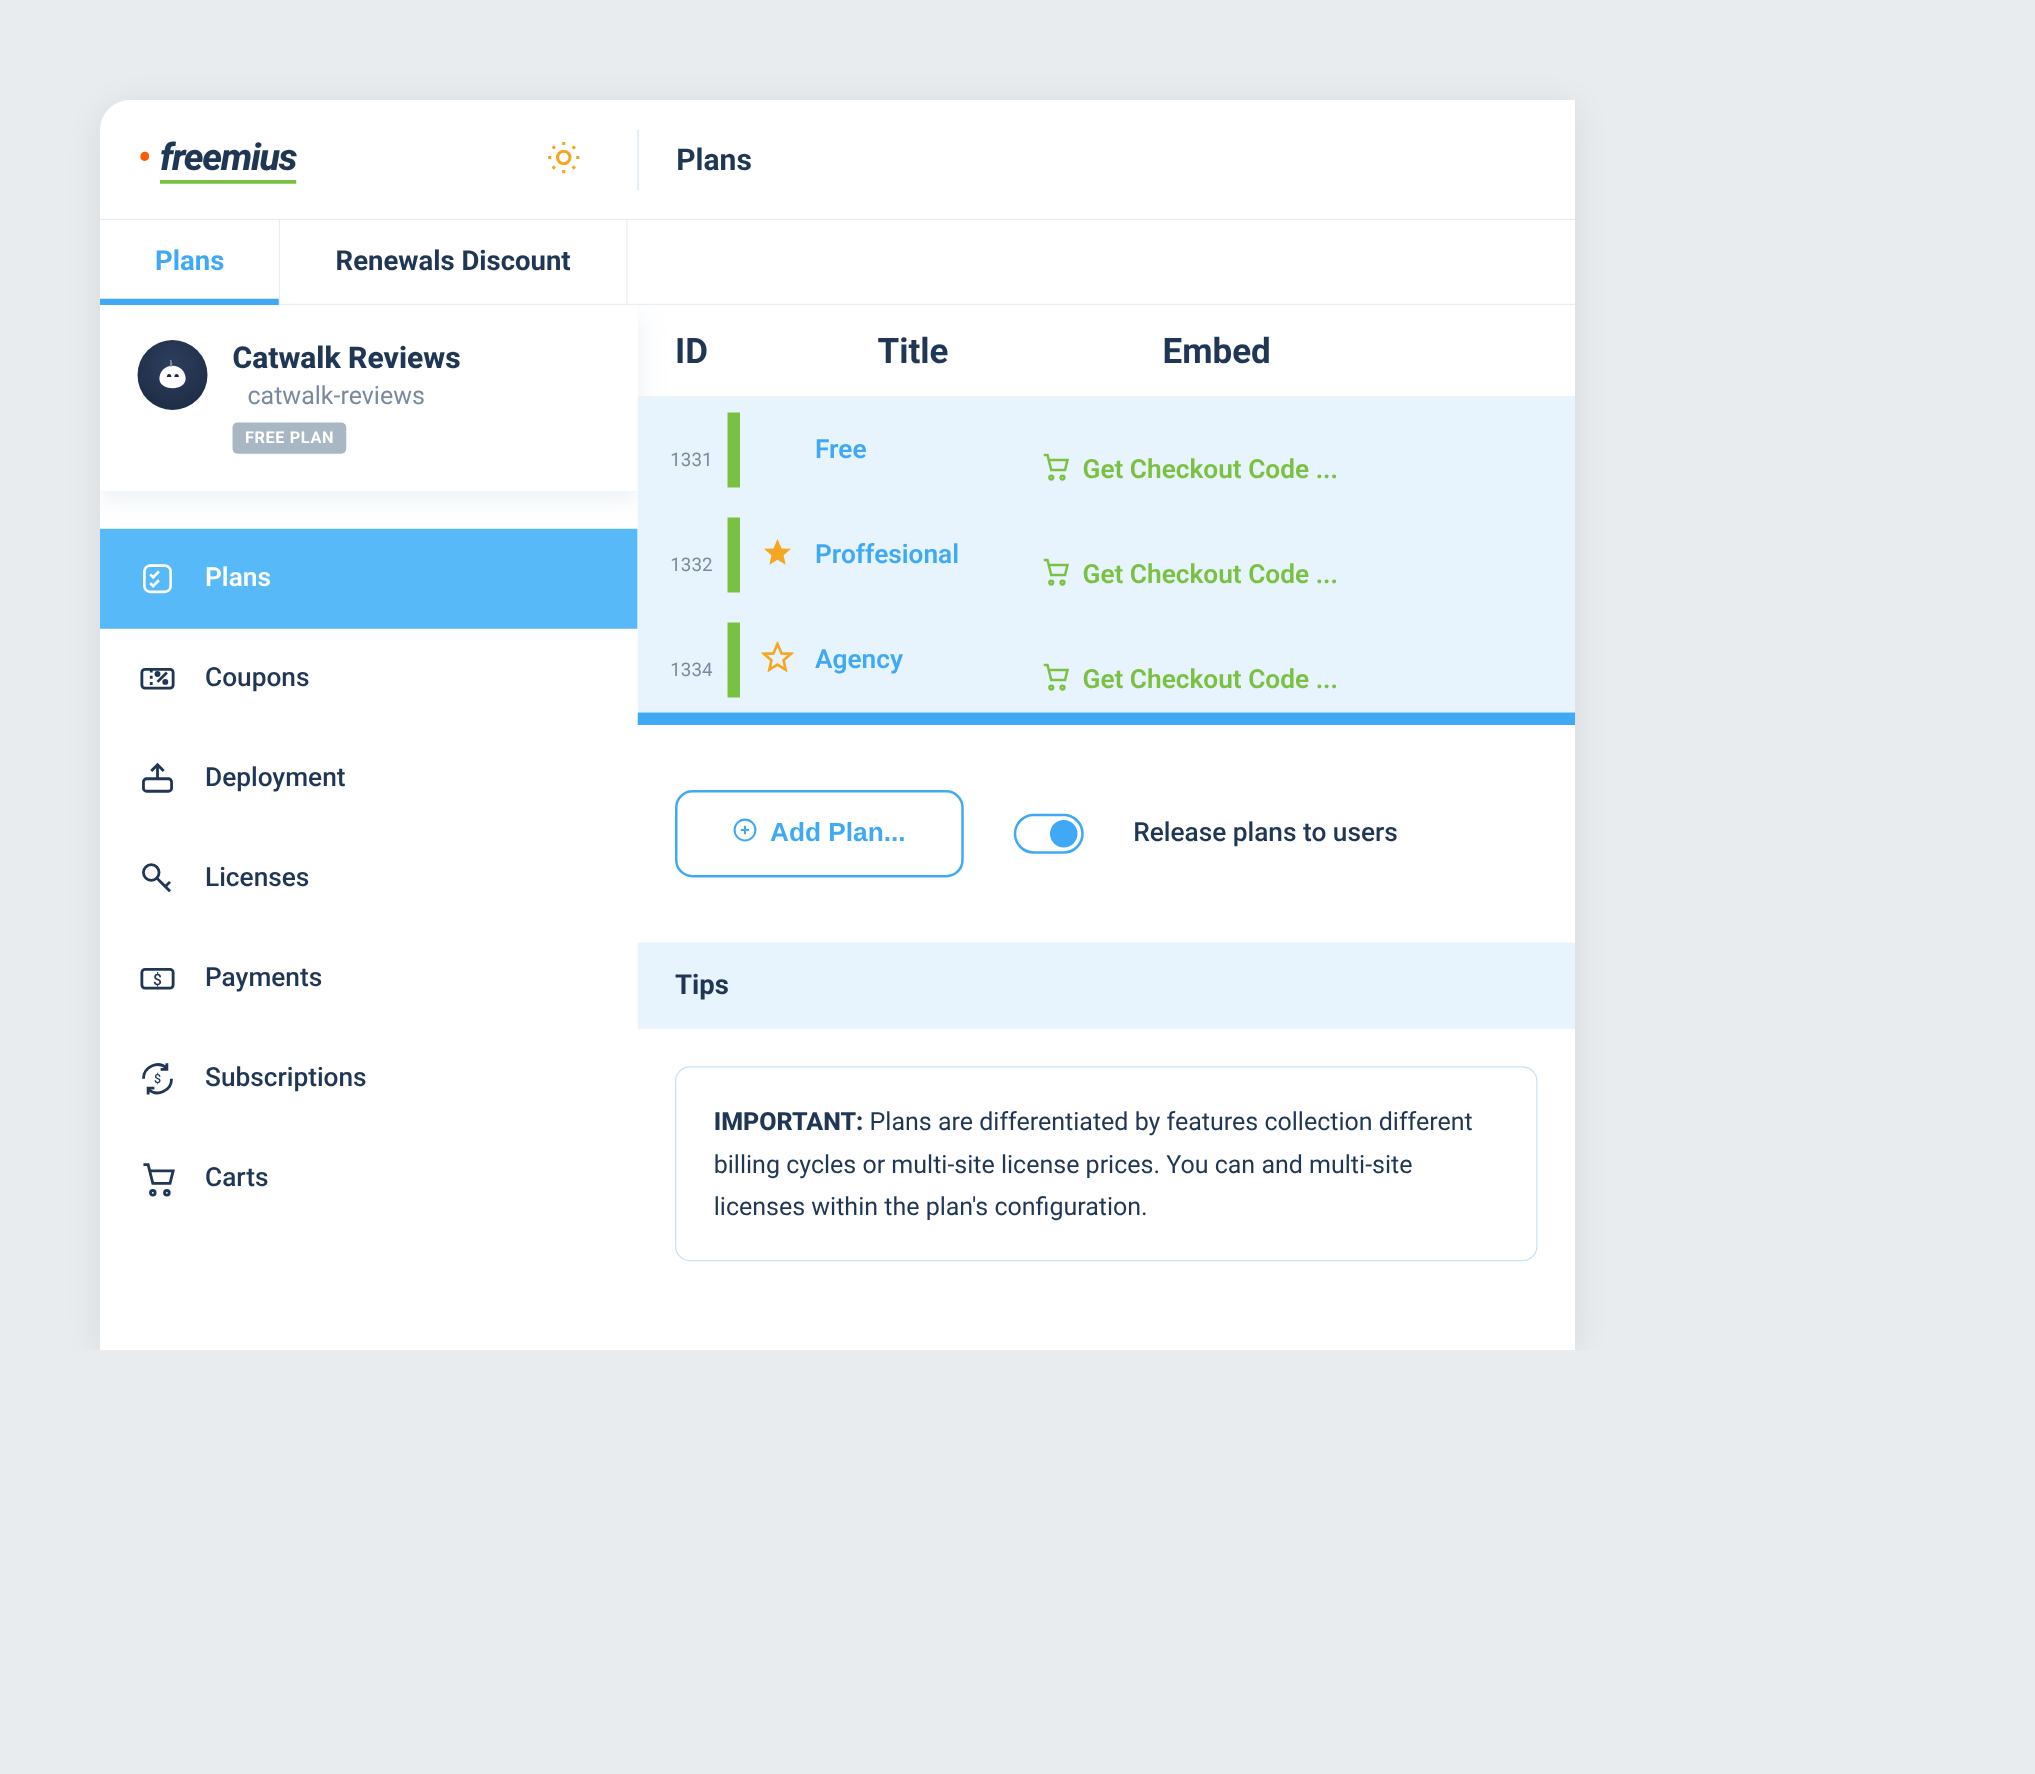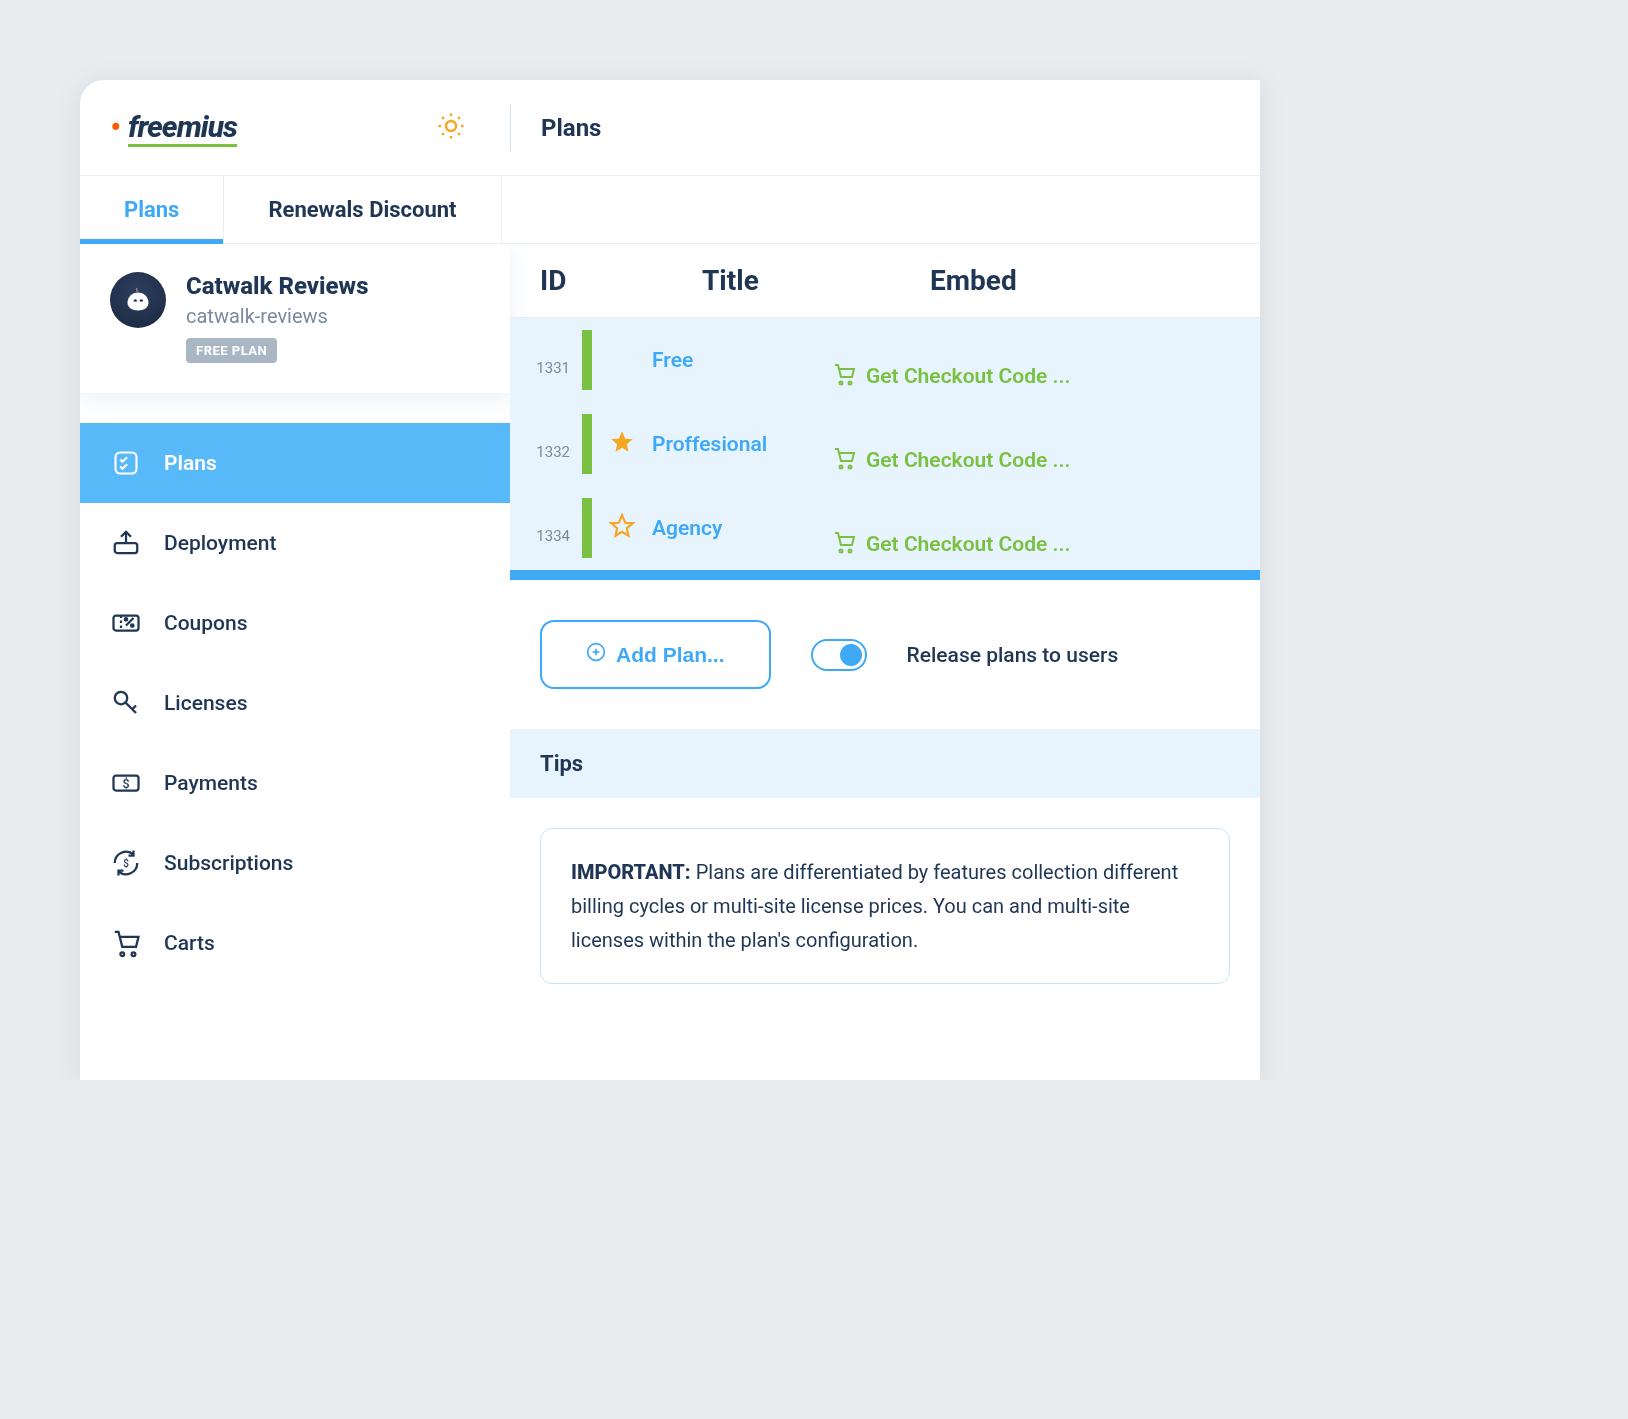--- a/index.html
+++ b/index.html
@@ -152,20 +152,21 @@
     }
     .product-title {
       font-size: 24px;
       font-weight: 800;
       color: #1f3654;
     }
     .product-slug {
       font-size: 20px;
       color: #7a8a9e;
       margin-top: 4px;
+      margin-left: 12px;
     }
     .badge {
       display: inline-block;
       background: #a9b7c5;
       color: #fff;
       font-size: 13px;
       font-weight: 700;
       padding: 5px 10px;
       border-radius: 4px;
       margin-top: 10px;
@@ -259,21 +260,21 @@
     }
     .progress-bar {
       height: 10px;
       background: #3fa9f5;
       margin-left: 0;
     }
     .actions-row {
       display: flex;
       align-items: center;
       gap: 40px;
-      padding: 40px 30px;
+      padding: 52px 30px;
     }
     .add-btn {
       border: 2px solid #3fa9f5;
       color: #3fa9f5;
       background: #fff;
       border-radius: 14px;
       padding: 20px 44px;
       font-size: 21px;
       font-weight: 600;
       display: flex;
@@ -387,38 +388,38 @@
                 <rect x="3" y="3" width="18" height="18" rx="4"></rect>
                 <polyline points="7 9 9 11 13 7"></polyline>
                 <polyline points="7 15 9 17 13 13"></polyline>
               </svg>
           </span>
           <span>Plans</span>
         </div>
         <div class="sidebar-item">
           <span class="icon-slot">
             <svg width="30" height="30" viewBox="0 0 24 24" fill="none" stroke="currentColor" stroke-width="1.8">
-                <rect x="3" y="12" width="18" height="8" rx="2"></rect>
-                <line x1="12" y1="12" x2="12" y2="3"></line>
-                <polyline points="8 7 12 3 16 7"></polyline>
-              </svg>
-          </span>
-          <span>Deployment</span>
-        </div>
-        <div class="sidebar-item">
-          <span class="icon-slot">
-            <svg width="30" height="30" viewBox="0 0 24 24" fill="none" stroke="currentColor" stroke-width="1.8">
                 <rect x="2" y="6" width="20" height="12" rx="2"></rect>
                 <line x1="8" y1="6" x2="8" y2="18" stroke-dasharray="2 2"></line>
                 <line x1="12" y1="14" x2="18" y2="8"></line>
                 <circle cx="12" cy="9" r="1"></circle>
                 <circle cx="17" cy="14" r="1"></circle>
               </svg>
           </span>
           <span>Coupons</span>
+        </div>
+        <div class="sidebar-item">
+          <span class="icon-slot">
+            <svg width="30" height="30" viewBox="0 0 24 24" fill="none" stroke="currentColor" stroke-width="1.8">
+                <rect x="3" y="12" width="18" height="8" rx="2"></rect>
+                <line x1="12" y1="12" x2="12" y2="3"></line>
+                <polyline points="8 7 12 3 16 7"></polyline>
+              </svg>
+          </span>
+          <span>Deployment</span>
         </div>
         <div class="sidebar-item">
           <span class="icon-slot">
             <svg width="30" height="30" viewBox="0 0 24 24" fill="none" stroke="currentColor" stroke-width="1.8">
                 <circle cx="8" cy="8" r="5"></circle>
                 <line x1="11.5" y1="11.5" x2="20" y2="20"></line>
                 <line x1="17" y1="17" x2="20" y2="14"></line>
               </svg>
           </span>
           <span>Licenses</span>

